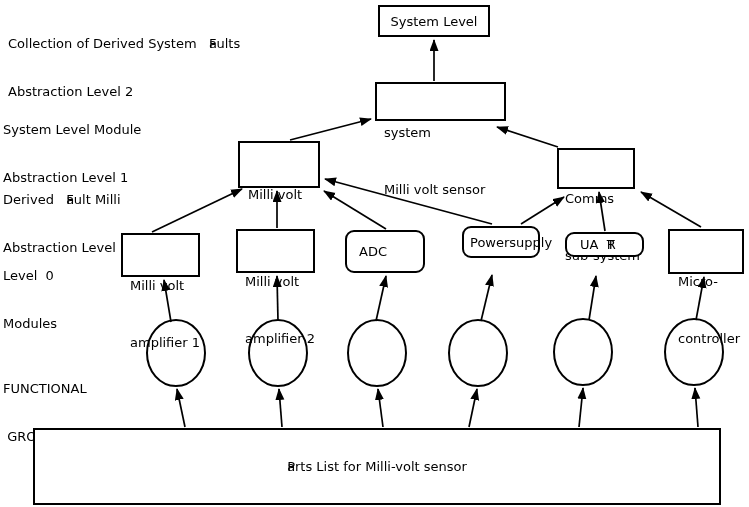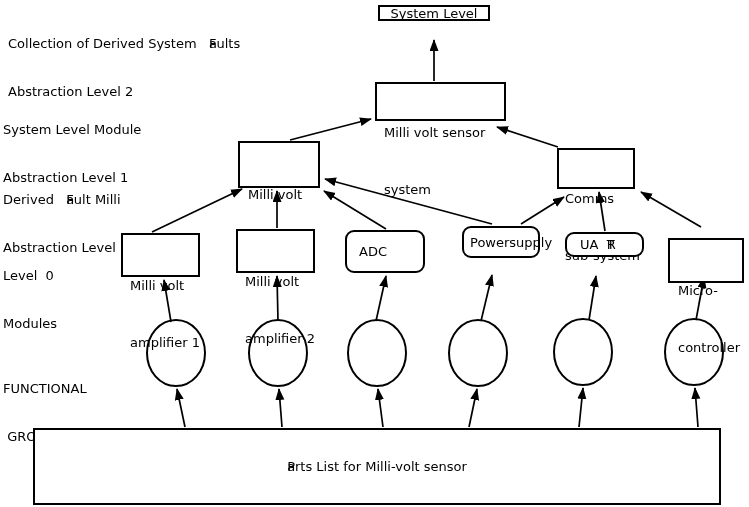--- a/index.html
+++ b/index.html
@@ -82,27 +82,27 @@
   <div class="lbl" style="left:3px;top:236px">
     <div>Level  0</div>
     <div>Modules</div>
   </div>
 
   <div class="lbl" style="left:3px;top:349px">
     <div>FUNCTIONAL</div>
     <div> GROUPS</div>
   </div>
 
-  <div class="box center" style="left:378px;top:5px;width:112px;height:16px">
+  <div class="box center" style="left:378px;top:5px;width:112px;height:32px">
     <span>System Level</span>
   </div>
 
   <div class="box" style="left:375px;top:82px;width:131px;height:39px;padding:1px 0 0 7px">
+    <div>system</div>
     <div>Milli volt sensor</div>
-    <div>system</div>
   </div>
 
   <div class="box" style="left:238px;top:141px;width:82px;height:47px;padding:4px 0 0 8px">
     <div>Milli volt</div>
     <div>sensor</div>
   </div>
 
   <div class="box" style="left:557px;top:148px;width:78px;height:41px;padding:1px 0 0 6px">
     <div>Comms</div>
     <div>sub-system</div>
@@ -123,21 +123,21 @@
   </div>
 
   <div class="box vcenter" style="left:462px;top:226px;width:78px;height:32px;padding-left:6px">
     <span>Powersupply</span>
   </div>
 
   <div class="box vcenter" style="left:565px;top:232px;width:79px;height:25px;padding-left:13px">
     <span><span>UA  </span><span class="ovl"><span>R</span><span class="b">T</span></span></span>
   </div>
 
-  <div class="box" style="left:668px;top:238px;width:76px;height:45px;padding:3px 0 0 8px">
+  <div class="box" style="left:668px;top:229px;width:76px;height:45px;padding:3px 0 0 8px">
     <div>Micro-</div>
     <div>controller</div>
   </div>
 
   <div class="box center" style="left:33px;top:428px;width:688px;height:77px">
     <span><span class="ovl"><span>P</span><span class="b">a</span></span><span>rts List for Milli-volt sensor</span></span>
   </div>
 
 </div>
 

